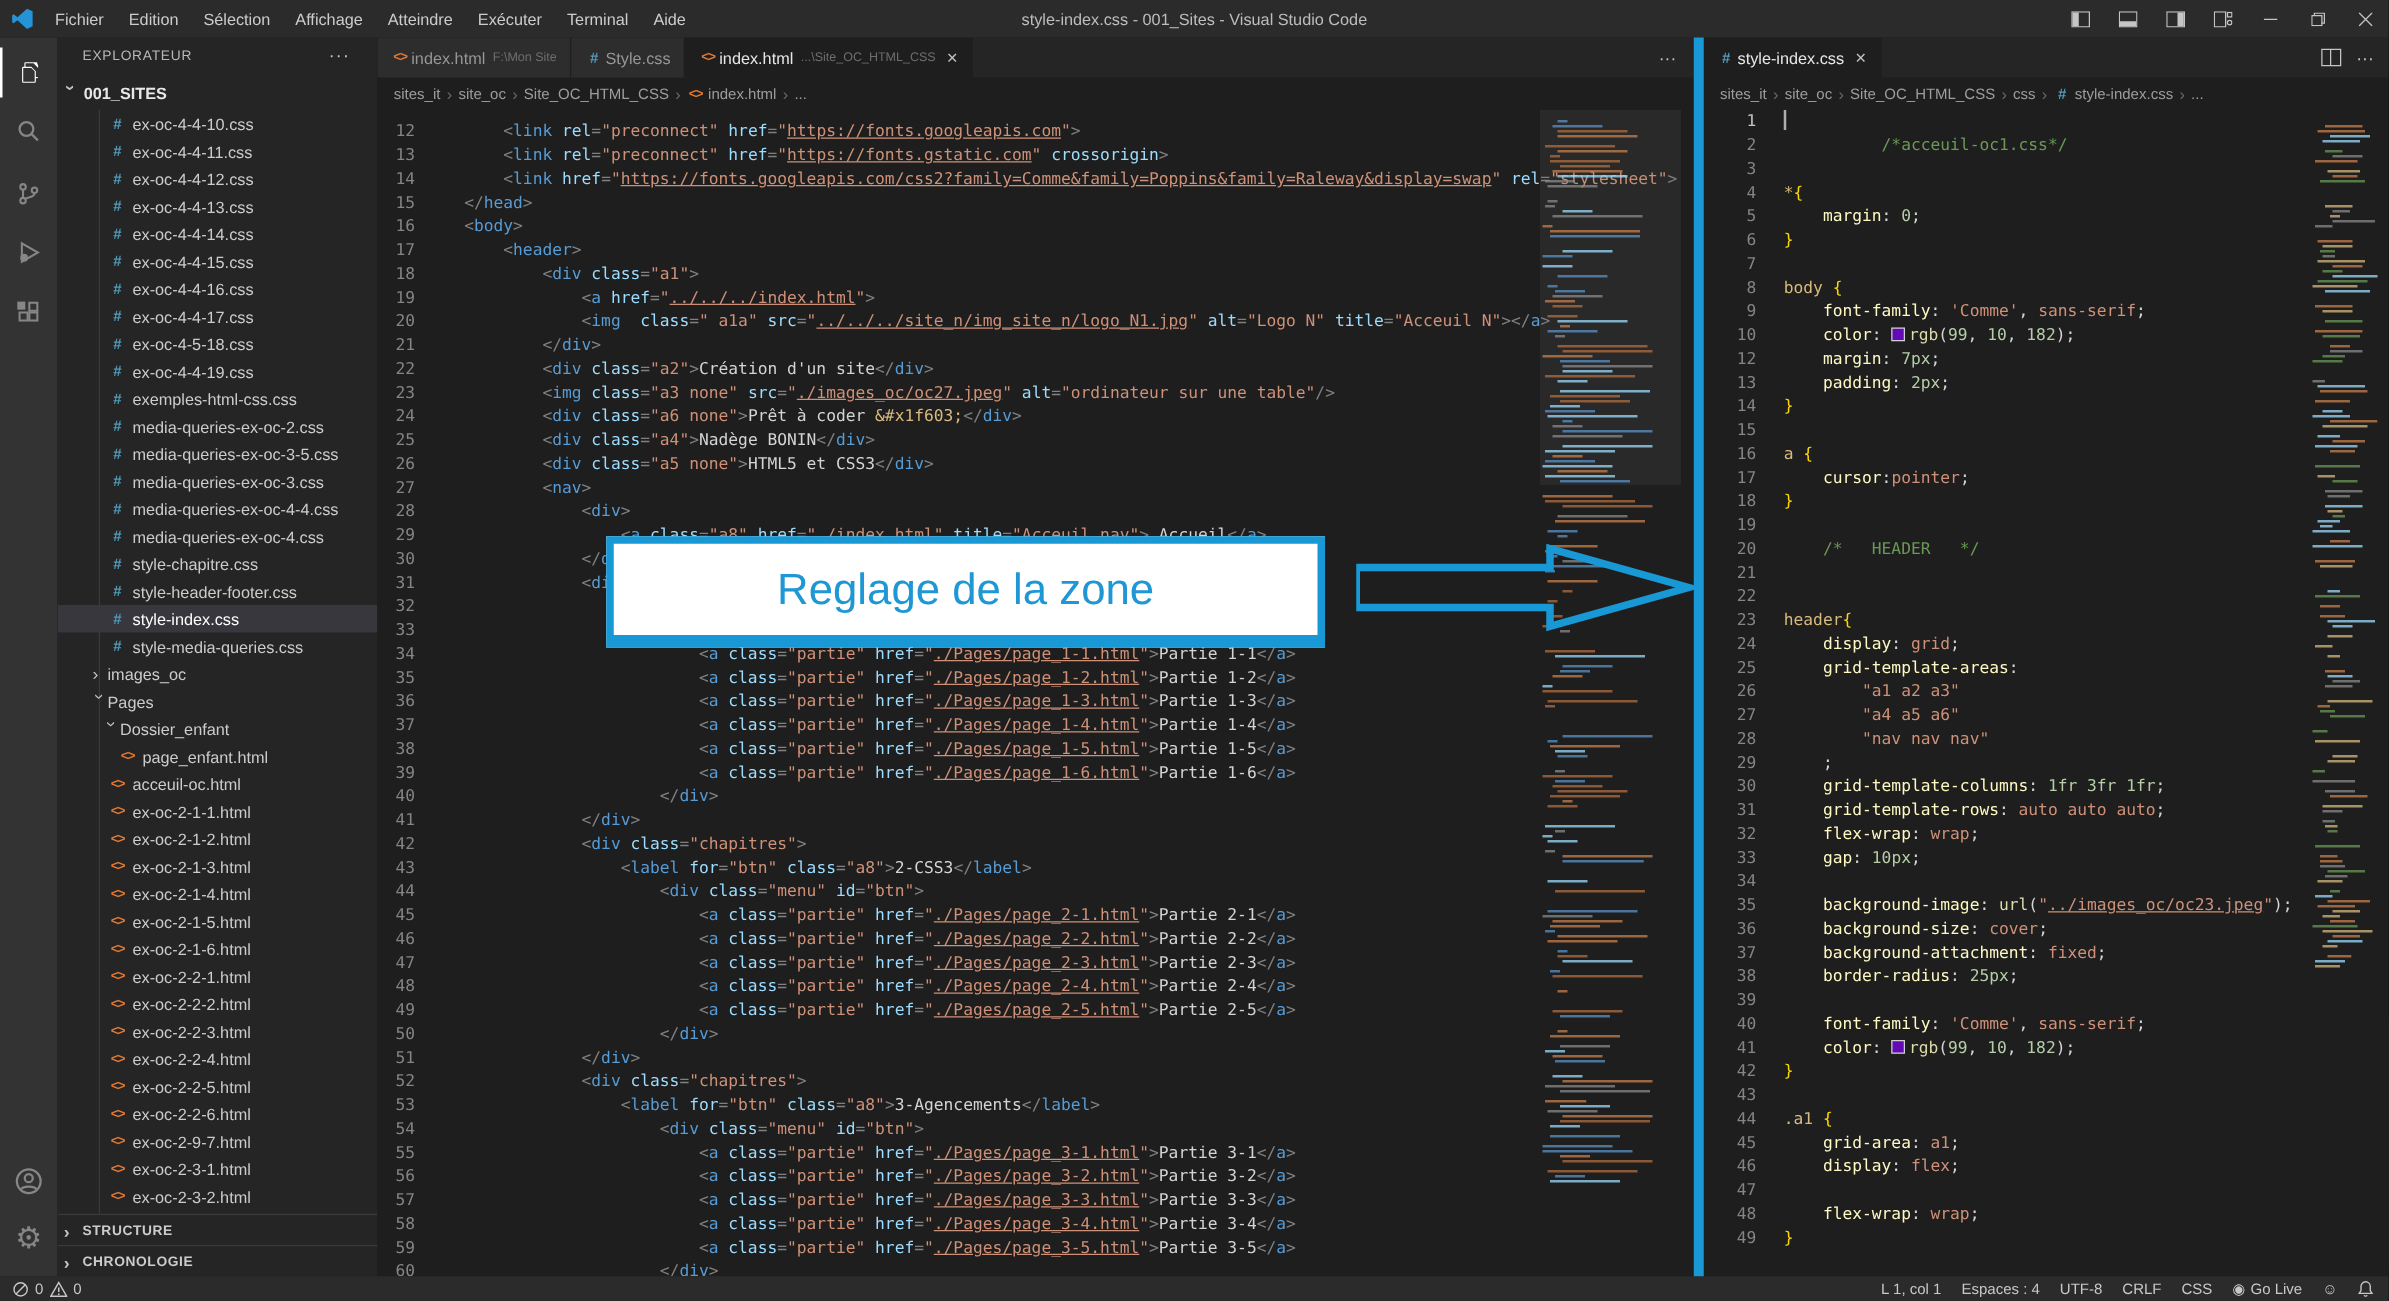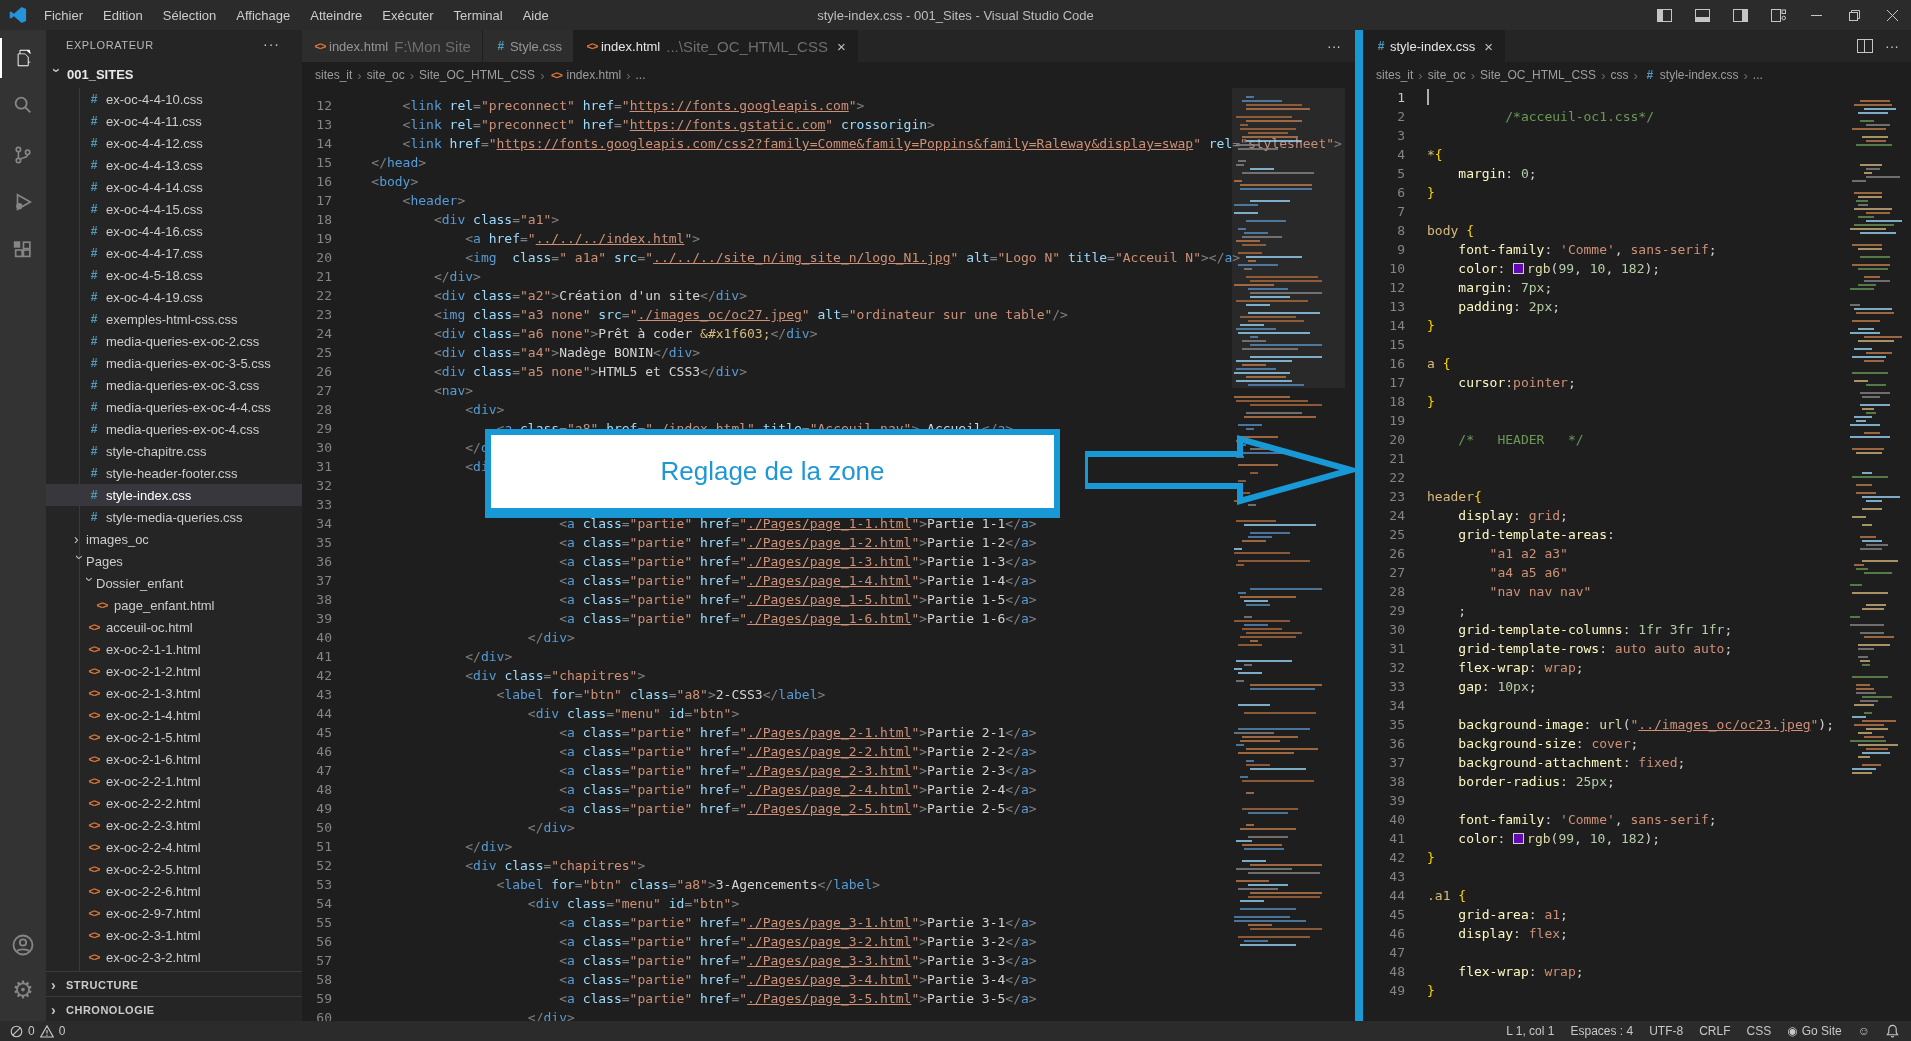--- a/index.html
+++ b/index.html
@@ -38,21 +38,21 @@
       font-weight:bold;letter-spacing:.5px;color:#cccccc;border-top:1px solid #3a3a3a;background:#252526;}
   .sect .chev{margin:0 3px 0 5px;}
   
   .egroup{position:absolute;top:30px;height:991px;background:#1e1e1e;overflow:hidden;}
   #group1{left:302px;width:1053px;}
   #group2{left:1363px;width:548px;}
   .tabbar{position:absolute;left:0;top:0;width:100%;height:32px;background:#252526;display:flex;}
   .tab{height:32px;display:flex;align-items:center;padding:0 11px;font-size:13px;color:#969696;
       background:#2d2d2d;border-right:1px solid #1e1e1e;white-space:nowrap;}
   .tab.active{background:#1e1e1e;color:#e7e7e7;}
-  .tab .desc{font-size:15px;color:#6e6e6e;margin-left:6px;}
+  .tab .desc{font-size:10px;color:#6e6e6e;margin-left:6px;}
   .tab .closex{margin-left:9px;color:#c0c0c0;font-size:15px;line-height:1;}
   .tab .ic-css,.tab .ic-html{margin-right:2px;}
   .tab-actions{position:absolute;top:0;height:32px;display:flex;align-items:center;gap:12px;color:#c5c5c5;font-size:14px;}
   #group1 .tab-actions{right:14px;}
   #group2 .tab-actions{right:12px;}
   .split-ico{width:14px;height:12px;border:1px solid #c5c5c5;position:relative;}
   .split-ico:before{content:"";position:absolute;left:6px;top:0;width:1px;height:12px;background:#c5c5c5;}
   .breadcrumb{position:absolute;left:0;top:32px;width:100%;height:26px;display:flex;align-items:center;
       font-size:12px;color:#9d9d9d;padding-left:13px;box-sizing:border-box;white-space:nowrap;}
   .breadcrumb .sep{margin:0 5px;color:#6a6a6a;font-size:13px;}
@@ -78,21 +78,21 @@
   .minimap{position:absolute;top:58px;overflow:hidden;}
   #mm1{left:930px;width:113px;height:875px;}
   #mm2{left:485px;width:54px;height:875px;}
   .mm-slider{position:absolute;left:0;top:0;width:100%;height:300px;background:rgba(121,121,121,.12);}
   .mmbar{position:absolute;height:2px;opacity:.75;}
   
   .sash{position:absolute;left:1355px;top:30px;width:8px;height:991px;background:#1899d6;z-index:20;}
   .overlay-box{position:absolute;left:485px;top:429px;width:575px;height:89px;background:#ffffff;
       border:6px solid #1899d6;border-bottom-width:10px;box-sizing:border-box;z-index:50;
       display:flex;align-items:center;justify-content:center;}
-  .overlay-box span{font-size:26px;color:#1e97d4;font-family:"Liberation Sans",sans-serif;}
+  .overlay-box span{font-size:35px;color:#1e97d4;font-family:"Liberation Sans",sans-serif;}
   .overlay-arrow{position:absolute;left:1085px;top:432px;z-index:50;}
   
   .statusbar{position:absolute;left:0;bottom:0;width:1911px;height:20px;background:#2b2b2b;display:flex;
       align-items:center;font-size:12px;color:#c8c8c8;z-index:10;}
   .sb-left{display:flex;align-items:center;gap:5px;padding-left:10px;}
   .sb-right{margin-left:auto;display:flex;align-items:center;padding-right:12px;}
   .sb-item{margin-left:16px;display:flex;align-items:center;gap:4px;white-space:nowrap;}
   .sb-ico{display:flex;align-items:center;}
 </style>
 </head>
@@ -1150,21 +1150,21 @@
           <span>UTF-8</span>
         </span>
         <span class="sb-item">
           <span>CRLF</span>
         </span>
         <span class="sb-item">
           <span>CSS</span>
         </span>
         <span class="sb-item">
           <span>◉</span>
-          <span>Go Site</span>
+          <span>Go Live</span>
         </span>
         <span class="sb-item">☺</span>
         <span class="sb-item">
           <svg width="13" height="14" viewBox="0 0 14 15">
             <path d="M7 1.5 a4 4 0 0 1 4 4 v3.5 l1.5 2.5 H1.5 L3 9 V5.5 a4 4 0 0 1 4-4 z" fill="none" stroke="#c8c8c8" stroke-width="1.2"></path>
             <path d="M5.7 13 a1.4 1.4 0 0 0 2.6 0" fill="none" stroke="#c8c8c8" stroke-width="1.2"></path>
           </svg>
         </span>
       </div>
   </div>

